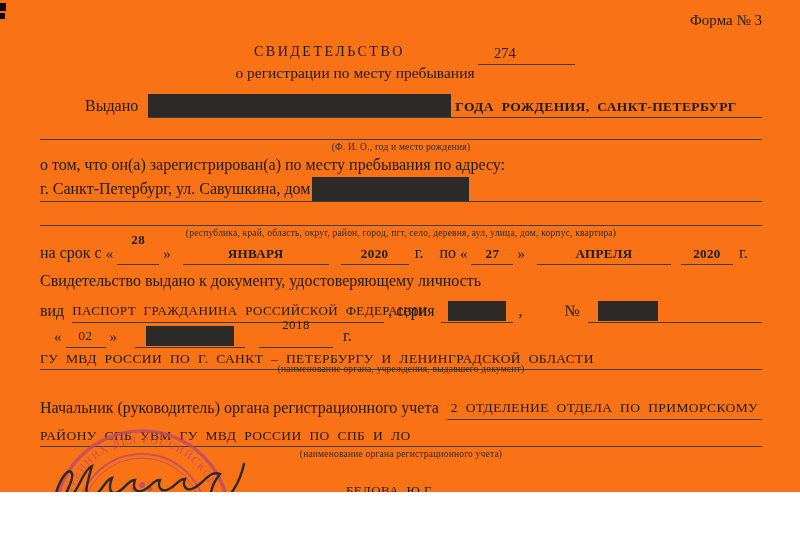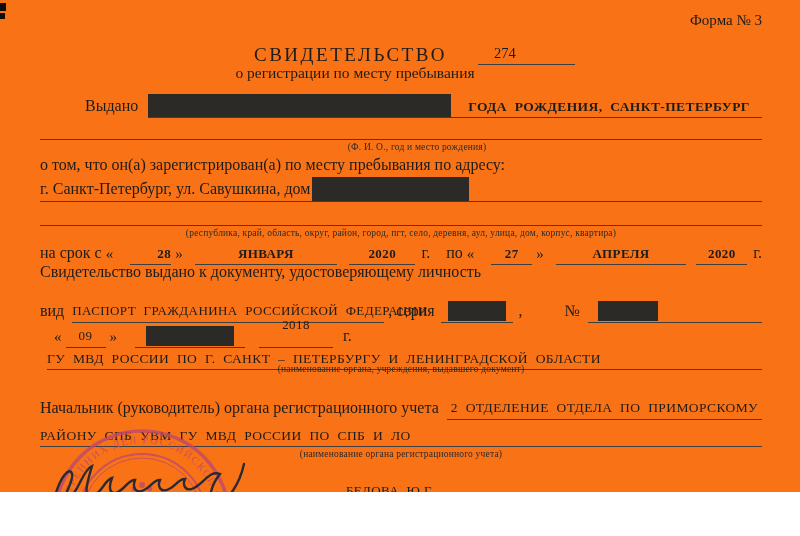--- a/index.html
+++ b/index.html
@@ -8,24 +8,24 @@
     background:#f97316; color:#1c1c1c;
     font-family:"Liberation Serif", serif;
   }
   .abs{position:absolute;}
   .row{position:absolute; display:flex; align-items:flex-end;}
   .t16{font-size:16px; line-height:1.25;}
   .cap{position:absolute; font-size:9.5px; color:#2a2a2a; text-align:center; letter-spacing:0.2px;}
   .uline{border-bottom:1.2px solid #3e3e3e;}
   .cell{border-bottom:1.2px solid #3e3e3e; text-align:center; white-space:nowrap;}
   .val{font-size:13px; letter-spacing:0.4px; word-spacing:4px; white-space:nowrap;}
-  .bold{font-weight:bold;margin-left:13px;}
+  .bold{font-weight:bold;}
   .redact{background:#2b2a26; display:inline-block;}
   .quote{font-size:15px; padding:0 4px;}
-  #heading{letter-spacing:2.5px; font-size:19px;}
+  #heading{letter-spacing:2.5px; font-size:14px;}
   #subheading{font-size:15.5px;}
   #form-label{font-size:15px;}
   .caption-line{position:absolute; border-bottom:1.2px solid #3e3e3e;}
   .speck{position:absolute; background:#0d0d0d;}
   svg text{font-family:"Liberation Serif", serif;}
 </style>
 </head>
 <body>
 
 <div id="page">
@@ -43,72 +43,72 @@
   <div class="abs" id="subheading" style="left:0; top:64px; width:710px; text-align:center;">о регистрации по месту пребывания</div>
 
   <div class="row" style="left:85px; top:92px; right:38px; height:26px;">
     <span class="t16" style="margin-right:10px; padding-bottom:2px;">Выдано</span>
     <div class="uline" style="flex:1; display:flex; align-items:flex-end;">
       <span class="redact" style="width:303px; height:23px;"></span>
       <span class="val bold" style="font-size:13.5px; padding:0 2px 2px 4px;">ГОДА РОЖДЕНИЯ, САНКТ-ПЕТЕРБУРГ</span>
     </div>
   </div>
   <div class="caption-line" style="left:40px; top:120px; width:722px; height:19px;"></div>
-  <div class="cap" style="left:56px; top:142px; width:722px;">(Ф. И. О., год и место рождения)</div>
+  <div class="cap" style="left:40px; top:142px; width:722px;">(Ф. И. О., год и место рождения)</div>
 
   <div class="abs t16" style="left:40px; top:155px;">о том, что он(а) зарегистрирован(а) по месту пребывания по адресу:</div>
 
   <div class="row" style="left:40px; top:176px; right:38px; height:26px;">
     <div class="uline" style="flex:1; display:flex; align-items:flex-end;">
       <span class="t16" style="padding-bottom:2px;">г. Санкт-Петербург, ул. Савушкина, дом</span>
       <span class="redact" style="width:157px; height:24px; margin-left:2px;"></span>
     </div>
   </div>
   <div class="caption-line" style="left:40px; top:206px; width:722px; height:19px;"></div>
   <div class="cap" style="left:40px; top:228px; width:722px;">(республика, край, область, округ, район, город, пгт, село, деревня, аул, улица, дом, корпус, квартира)</div>
 
   <div class="row" style="left:40px; top:243px; right:38px; height:22px;">
     <span class="t16" style="padding-bottom:2px; white-space:nowrap;">на срок с</span>
     <span class="quote" style="padding-bottom:2px;">«</span>
-    <span class="cell val bold" style="width:42px; padding-bottom:2px;text-align:right;">28</span>
+    <span class="cell val bold" style="width:42px; padding-bottom:16px;">28</span>
     <span class="quote" style="padding-bottom:2px;">»</span>
     <span class="cell val bold" style="width:146px; margin-left:8px; padding-bottom:2px;">ЯНВАРЯ</span>
     <span class="cell val bold" style="width:68px; margin-left:12px; padding-bottom:2px;">2020</span>
     <span class="t16" style="margin-left:6px; padding-bottom:2px;">г.</span>
     <span class="t16" style="margin-left:16px; padding-bottom:2px;">по</span>
     <span class="quote" style="padding-bottom:2px;">«</span>
     <span class="cell val bold" style="width:42px; padding-bottom:2px;">27</span>
     <span class="quote" style="padding-bottom:2px;">»</span>
     <span class="cell val bold" style="width:134px; margin-left:8px; padding-bottom:2px;">АПРЕЛЯ</span>
     <span class="cell val bold" style="width:52px; margin-left:10px; padding-bottom:2px;">2020</span>
     <span class="t16" style="margin-left:6px; padding-bottom:2px;">г.</span>
   </div>
 
-  <div class="abs t16" style="left:40px; top:262px;">Свидетельство выдано к документу, удостоверяющему личность</div>
+  <div class="abs t16" style="left:40px; top:271px;">Свидетельство выдано к документу, удостоверяющему личность</div>
 
   <div class="row" style="left:40px; top:297px; right:38px; height:26px;">
     <span class="t16" style="padding-bottom:2px;">вид</span>
     <span class="cell val" style="width:312px; margin-left:8px; padding-bottom:3px;">ПАСПОРТ ГРАЖДАНИНА РОССИЙСКОЙ ФЕДЕРАЦИИ</span>
     <span class="t16" style="margin-left:4px; padding-bottom:2px; white-space:nowrap;">, серия</span>
     <span class="cell" style="width:72px; margin-left:6px; padding-bottom:1px;"><span class="redact" style="width:58px; height:20px; vertical-align:bottom;"></span></span>
     <span class="t16" style="margin-left:6px; padding-bottom:2px;">,</span>
     <span class="t16" style="margin-left:42px; padding-bottom:2px;">№</span>
     <span class="cell" style="flex:1; margin-left:8px; padding-bottom:1px; text-align:left;"><span class="redact" style="width:60px; height:20px; margin-left:10px; vertical-align:bottom;"></span></span>
   </div>
 
   <div class="row" style="left:40px; top:324px; height:24px;">
     <span class="quote" style="margin-left:10px; padding-bottom:2px;">«</span>
-    <span class="cell val" style="width:40px; padding-bottom:3px;">09</span>
+    <span class="cell val" style="width:40px; padding-bottom:3px;">02</span>
     <span class="quote" style="padding-bottom:2px;">»</span>
     <span class="cell" style="width:110px; margin-left:14px; padding-bottom:1px; text-align:center;"><span class="redact" style="width:88px; height:20px; vertical-align:bottom;"></span></span>
     <span class="cell val" style="width:74px; margin-left:14px; padding-bottom:14px;">2018</span>
     <span class="t16" style="margin-left:10px; padding-bottom:2px;">г.</span>
   </div>
 
-  <div class="row" style="left:47px; top:350px; right:38px; height:20px;">
+  <div class="row" style="left:40px; top:350px; right:38px; height:20px;">
     <span class="uline val" style="flex:1; font-size:13.5px; padding-bottom:2px;">ГУ МВД РОССИИ ПО Г. САНКТ – ПЕТЕРБУРГУ И ЛЕНИНГРАДСКОЙ ОБЛАСТИ</span>
   </div>
   <div class="cap" style="left:40px; top:364px; width:722px;">(наименование органа, учреждения, выдавшего документ)</div>
 
   <div class="row" style="left:40px; top:398px; right:38px; height:22px;">
     <span class="t16" style="padding-bottom:2px; white-space:nowrap;">Начальник (руководитель) органа регистрационного учета</span>
     <span class="cell val" style="flex:1; font-size:13.5px; margin-left:8px; padding-bottom:3px;">2 ОТДЕЛЕНИЕ ОТДЕЛА ПО ПРИМОРСКОМУ</span>
   </div>
   <div class="row" style="left:40px; top:426px; right:38px; height:21px;">
     <span class="uline val" style="flex:1; font-size:13.5px; padding-bottom:2px;">РАЙОНУ СПБ УВМ ГУ МВД РОССИИ ПО СПБ И ЛО</span>

